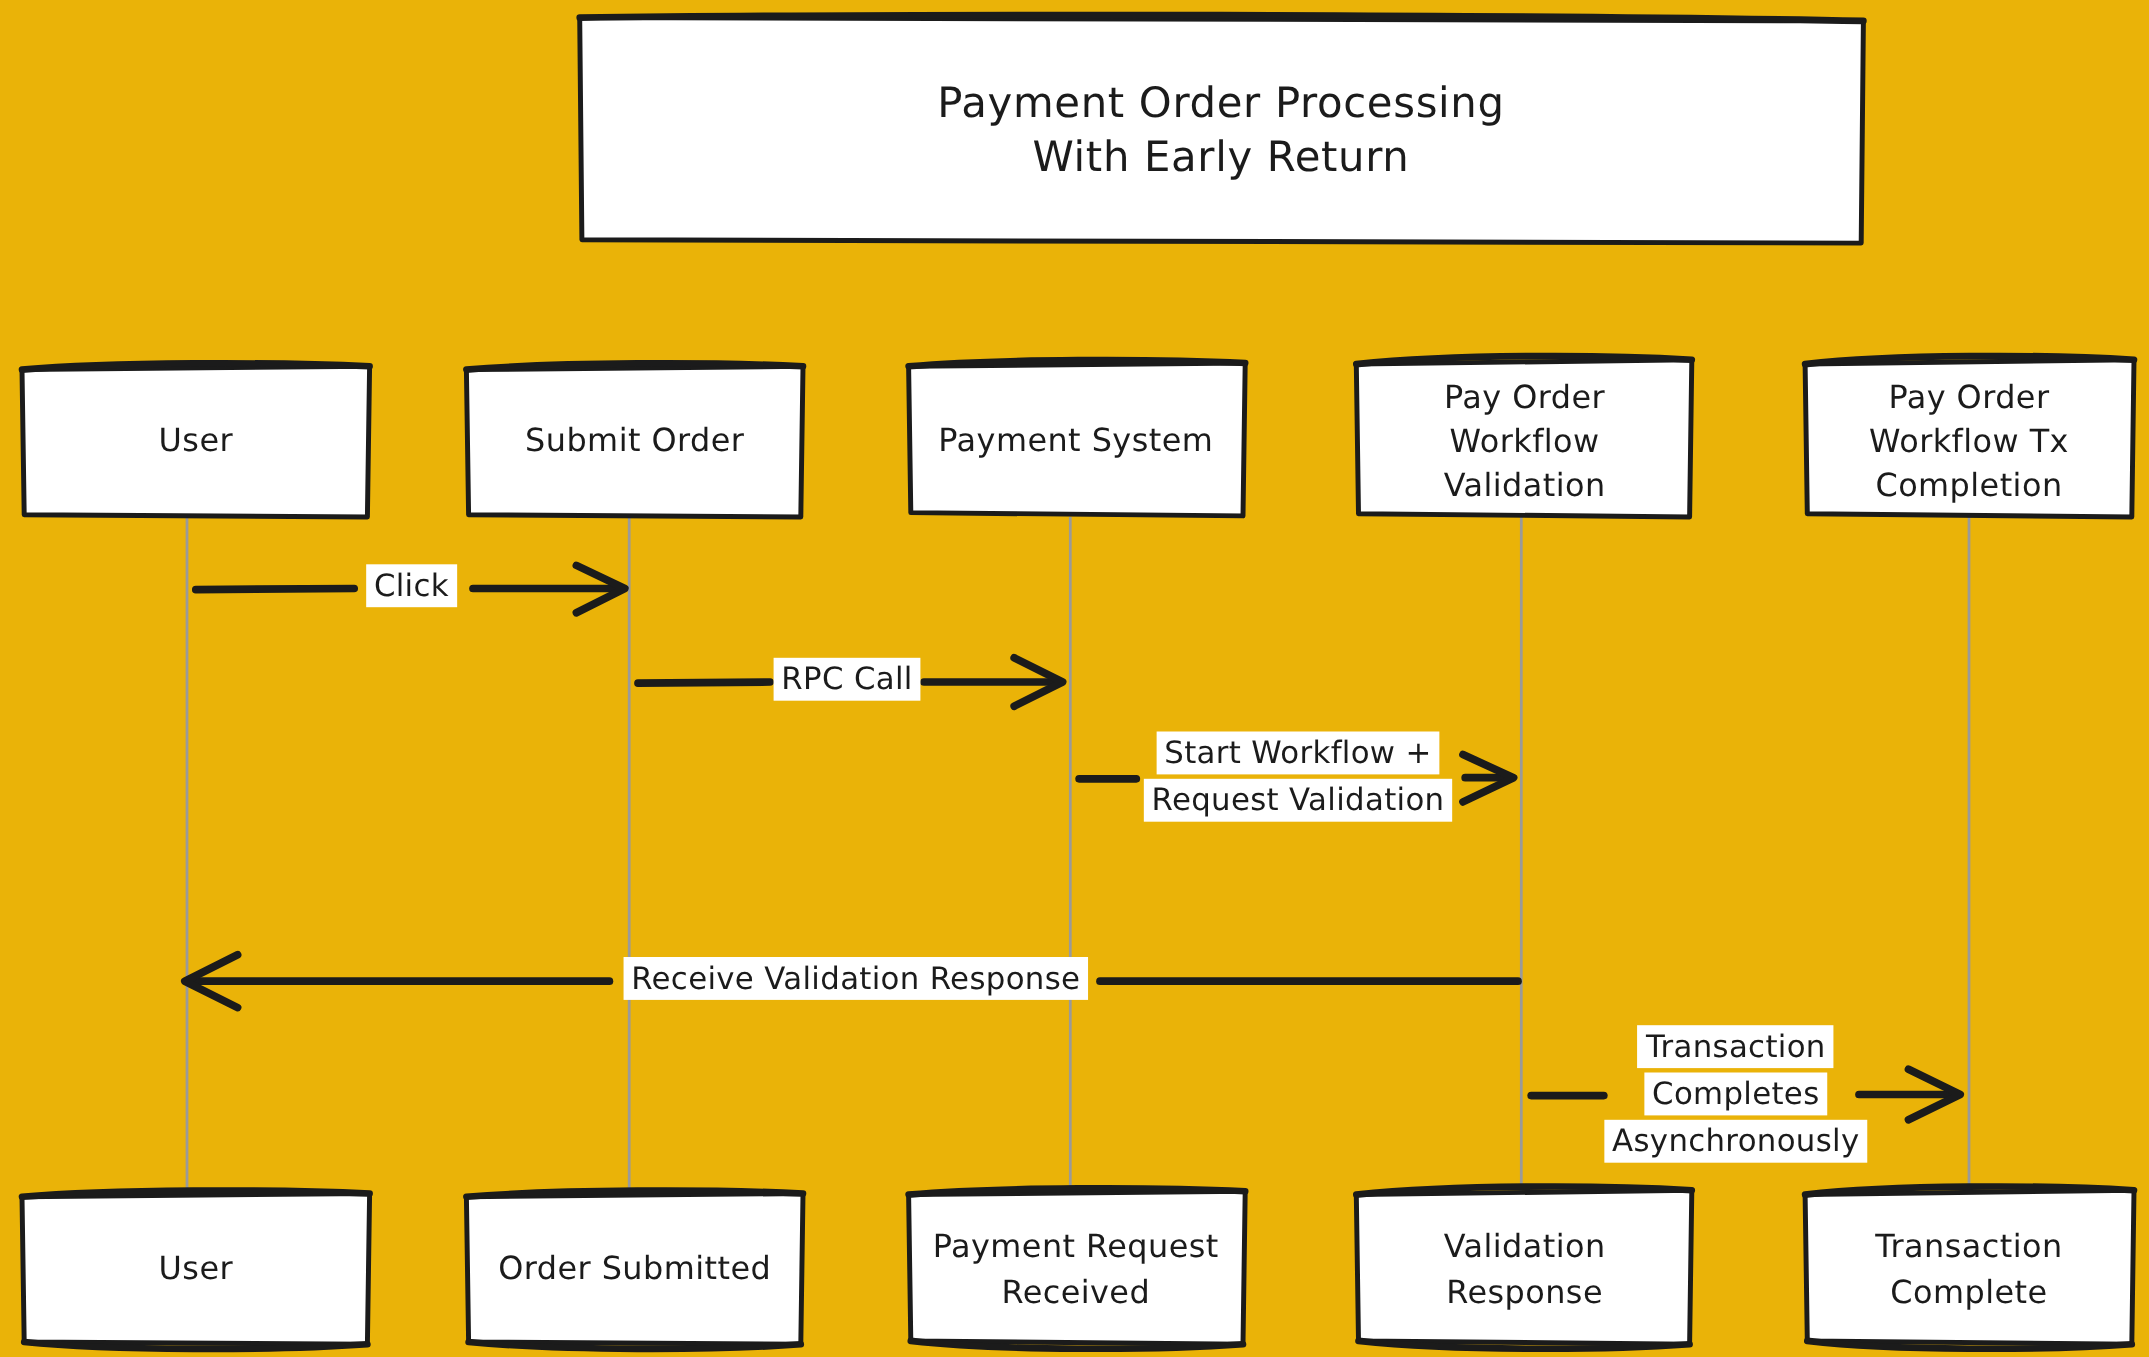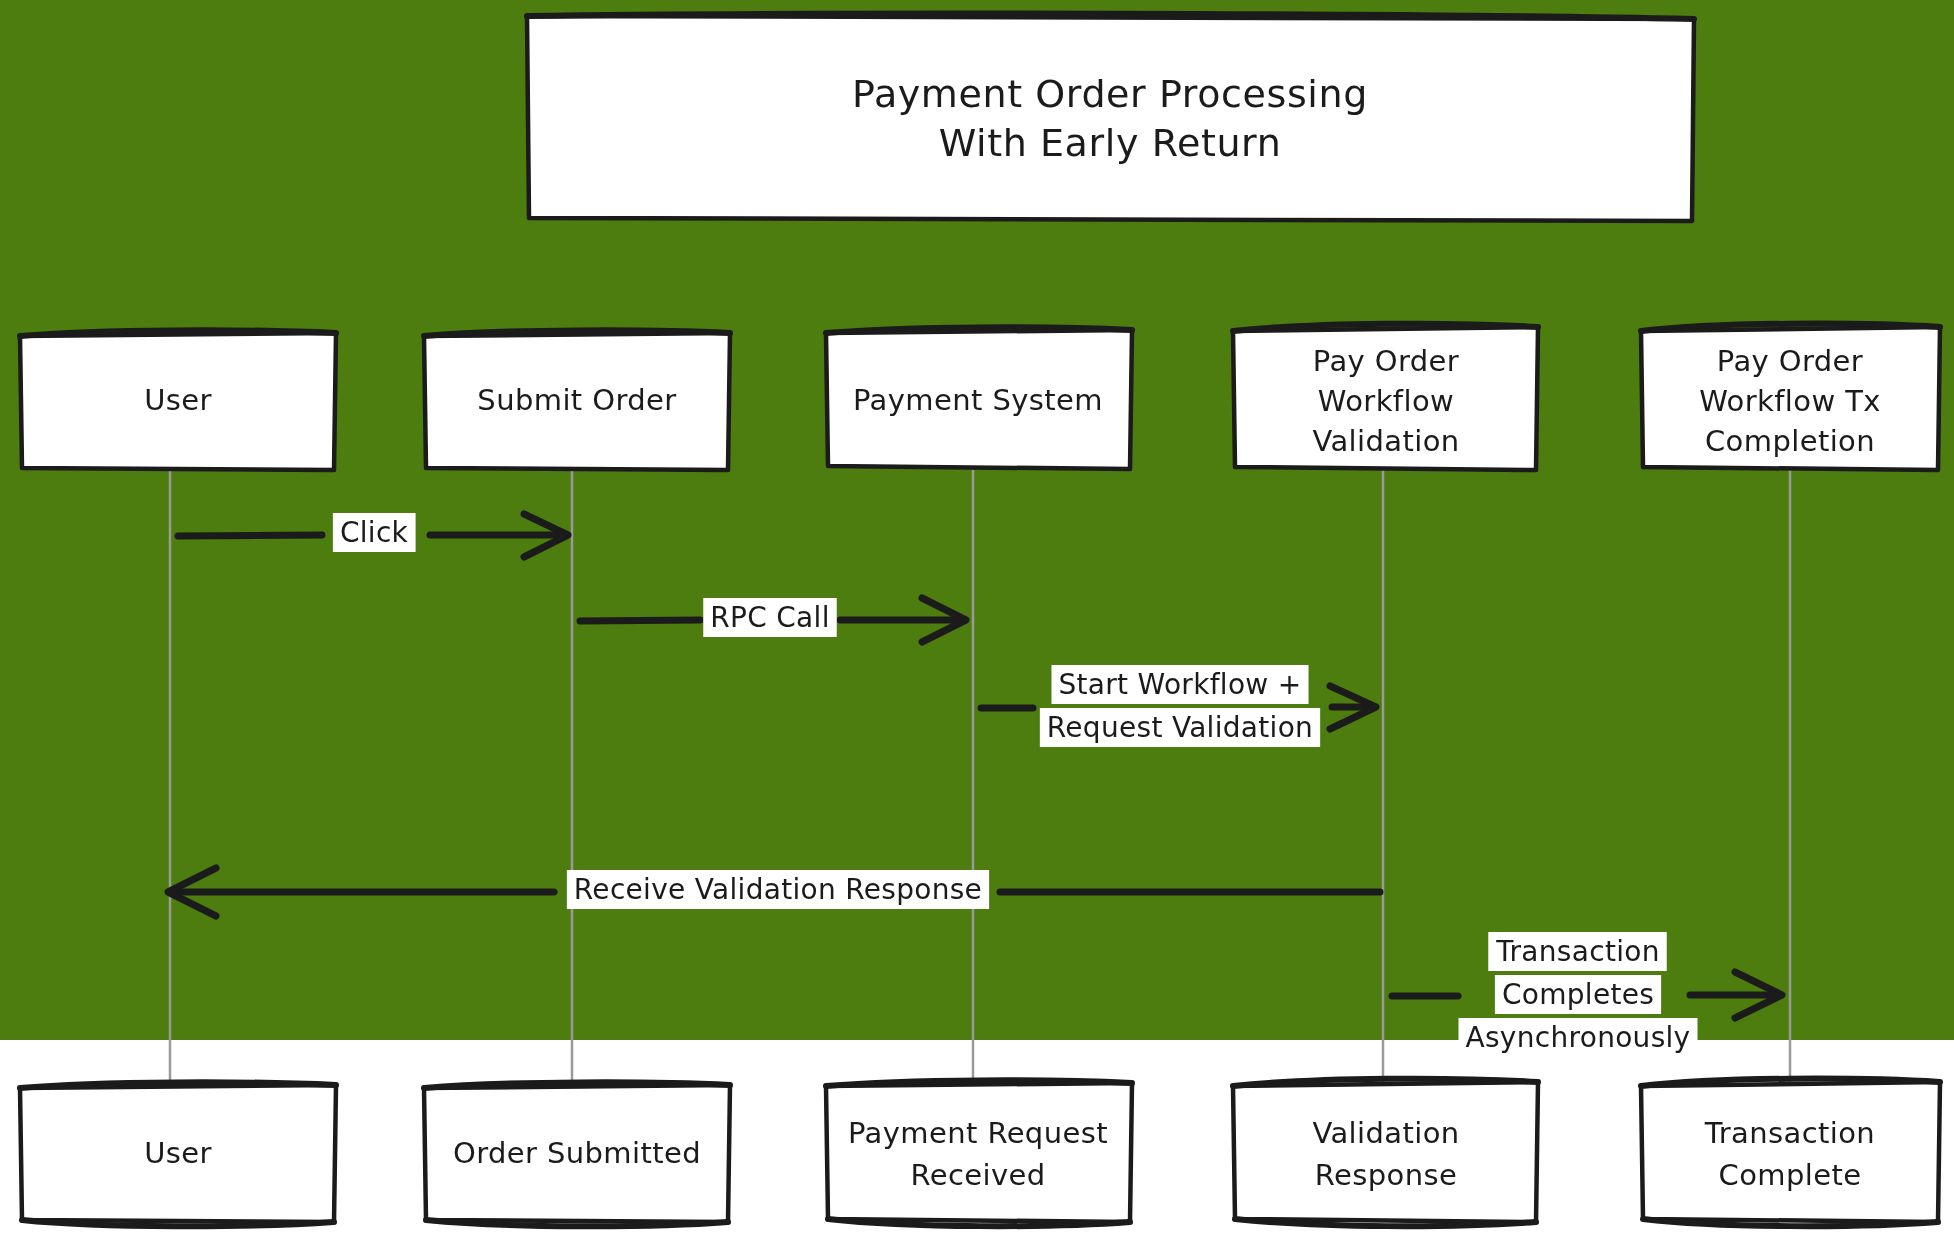--- a/index.html
+++ b/index.html
@@ -9,22 +9,22 @@
   }
   body {
     width: 1954px;
     height: 1234px;
     font-family: "DejaVu Sans", sans-serif;
     overflow: hidden;
   }
   #diagram-root {
     position: relative;
     width: 1954px;
-    height: 1040px;
-    background: #4d7c0f;
+    height: 1234px;
+    background: #eab308;
   }
   svg.canvas {
     position: absolute;
     top: 0;
     left: 0;
     width: 1954px;
     height: 1234px;
     display: block;
   }
   .sketch-text {

